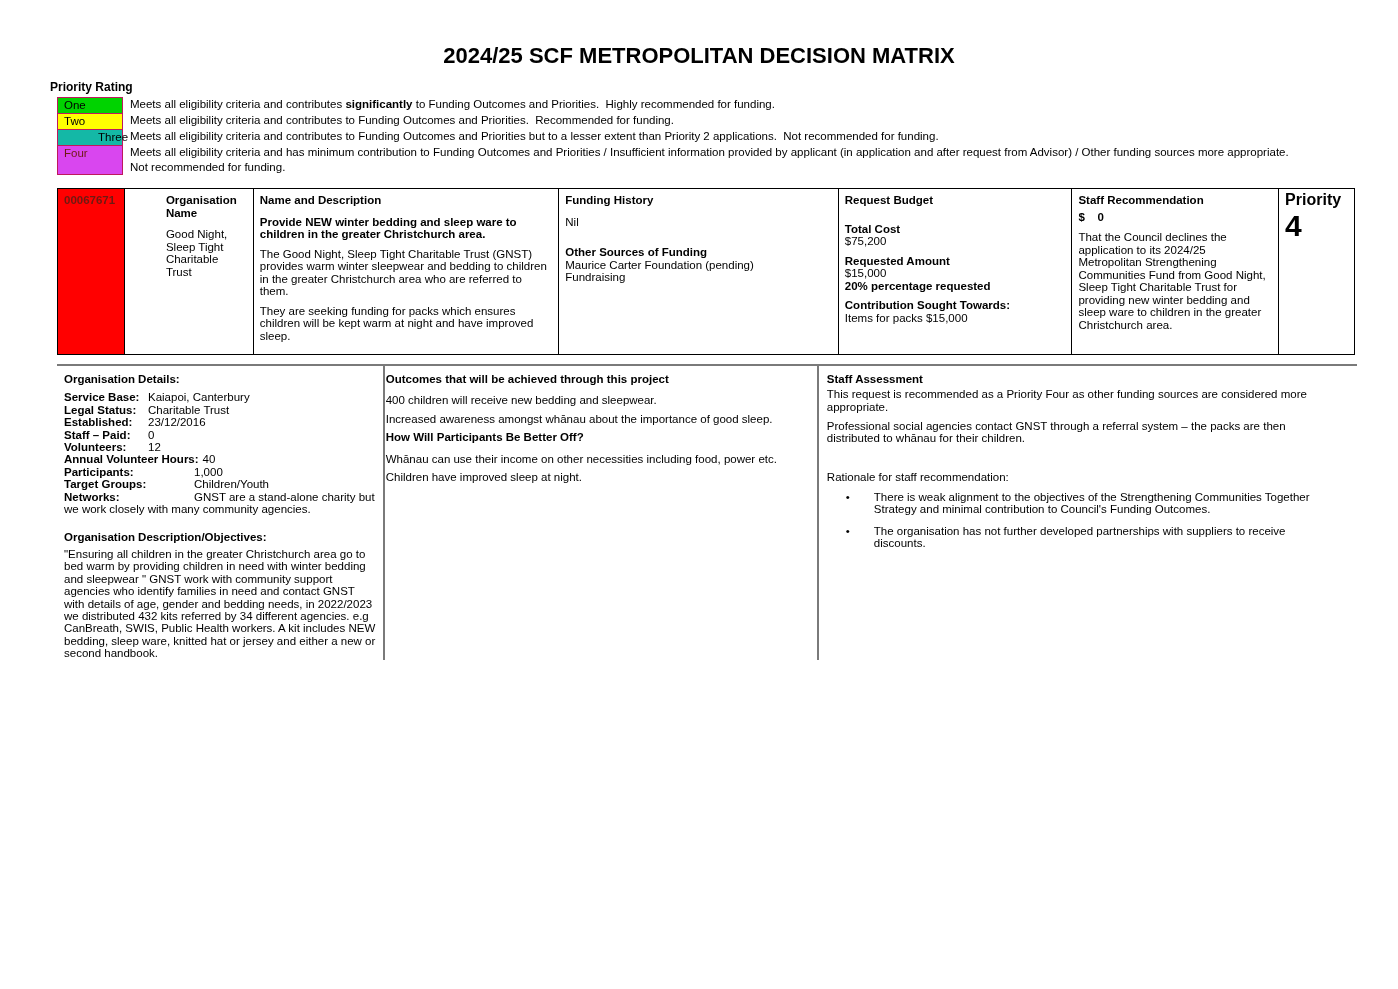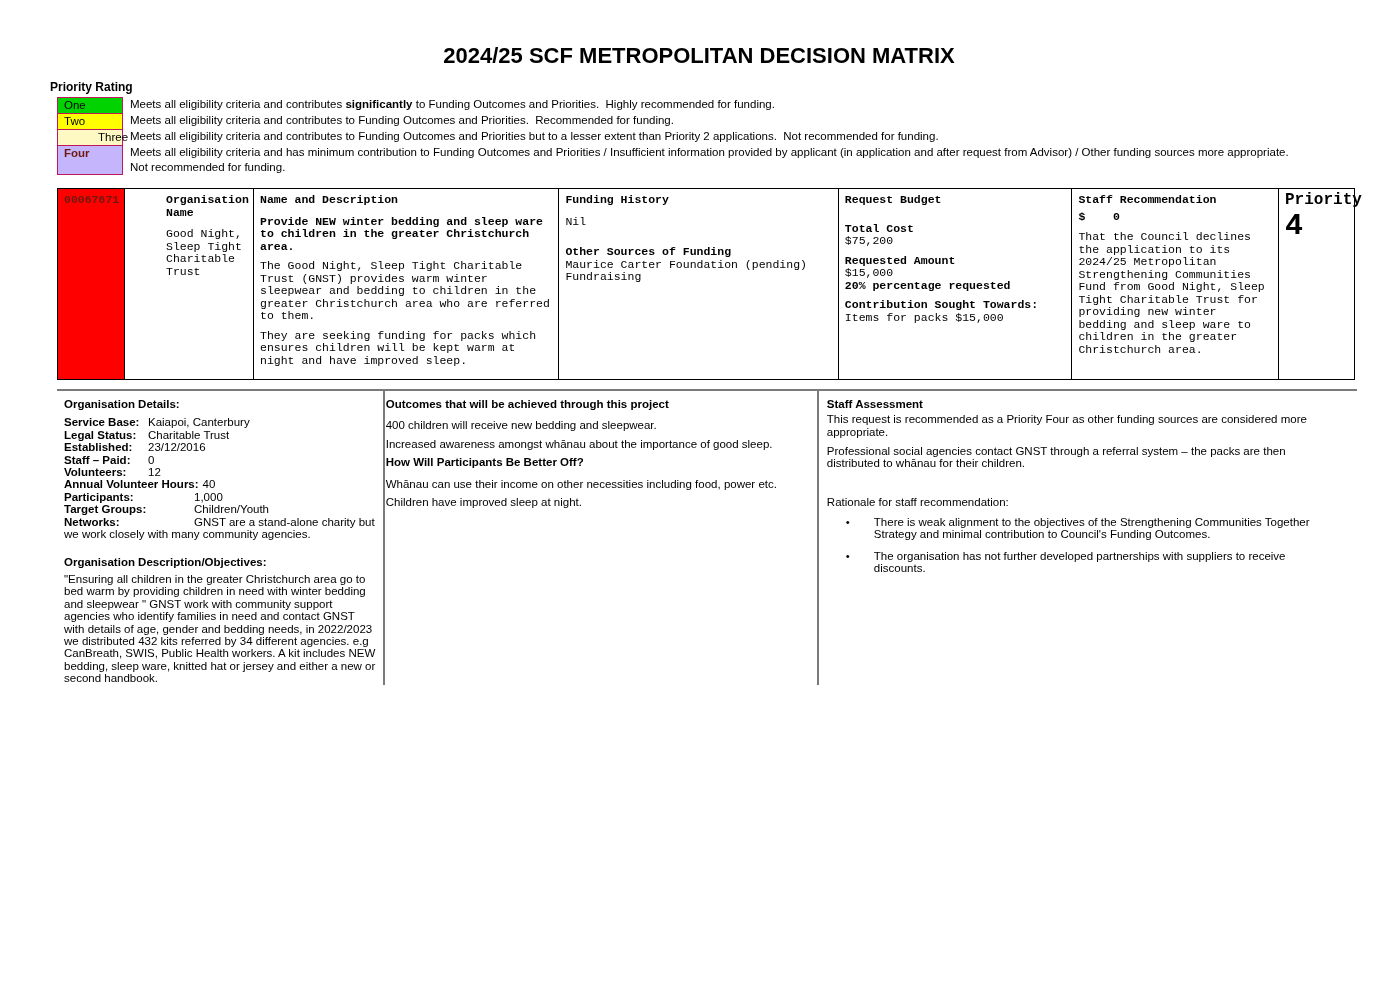--- a/index.html
+++ b/index.html
@@ -26,21 +26,21 @@
   }
   .legend-text b{white-space:pre-wrap;}
 
   
   .matrix{
     display:flex;align-items:stretch;margin:13px 0 0 57px;width:1298px;
     border:1px solid #000;box-sizing:border-box;min-height:162px;
   }
   .cell{
     border-left:1px solid #000;box-sizing:border-box;
-    padding:5px 7px 5px 6px;font-size:11.5px;line-height:12.5px;font-family:Liberation Mono, monospace;
+    padding:5px 7px 5px 6px;font-size:11.5px;line-height:12.5px;
   }
   .cell:first-child{border-left:none;}
   .c-id{width:66px;font-weight:bold;}
   .c-org{width:129px;padding-left:41px;}
   .c-desc{width:306px;}
   .c-fund{width:280px;}
   .c-budget{width:234px;}
   .c-staff{width:207px;}
   .c-pri{width:76px;}
   .cell-h{font-weight:bold;margin-bottom:9px;}
@@ -95,26 +95,26 @@
         <div class="legend-swatch" style="background-color: rgb(0, 211, 0);"><span>One</span></div>
         <div class="legend-text"><span>Meets all eligibility criteria and contributes </span><b>significantly</b><span> to Funding Outcomes and Priorities.  Highly recommended for funding.</span></div>
       </div>
 
       <div class="legend-row">
         <div class="legend-swatch" style="background-color: rgb(255, 255, 0);"><span>Two</span></div>
         <div class="legend-text"><span>Meets all eligibility criteria and contributes to Funding Outcomes and Priorities.  Recommended for funding.</span><b></b><span></span></div>
       </div>
 
       <div class="legend-row">
-        <div class="legend-swatch" style="background-color: #fef9c3; padding-left: 40px;"><span>Three</span></div>
+        <div class="legend-swatch" style="background-color: #14b8a6; padding-left: 40px;"><span>Three</span></div>
         <div class="legend-text"><span>Meets all eligibility criteria and contributes to Funding Outcomes and Priorities but to a lesser extent than Priority 2 applications.  Not recommended for funding.</span><b></b><span></span></div>
       </div>
 
       <div class="legend-row">
-        <div class="legend-swatch" style="background-color: #c4b5fd; font-weight: bold;"><span style="color: rgb(110, 26, 18);">Four</span></div>
+        <div class="legend-swatch" style="background-color: #d946ef;"><span style="color: rgb(110, 26, 18);">Four</span></div>
         <div class="legend-text"><span>Meets all eligibility criteria and has minimum contribution to Funding Outcomes and Priorities / Insufficient information provided by applicant (in application and after request from Advisor) / Other funding sources more appropriate.  Not recommended for funding.</span><b></b><span></span></div>
       </div>
 
     </div>
   </div>
 
   <div class="matrix">
 
     <div class="cell c-id" style="background-color: rgb(255, 0, 0);">
       <span style="color: rgb(110, 26, 18);">00067671</span>

